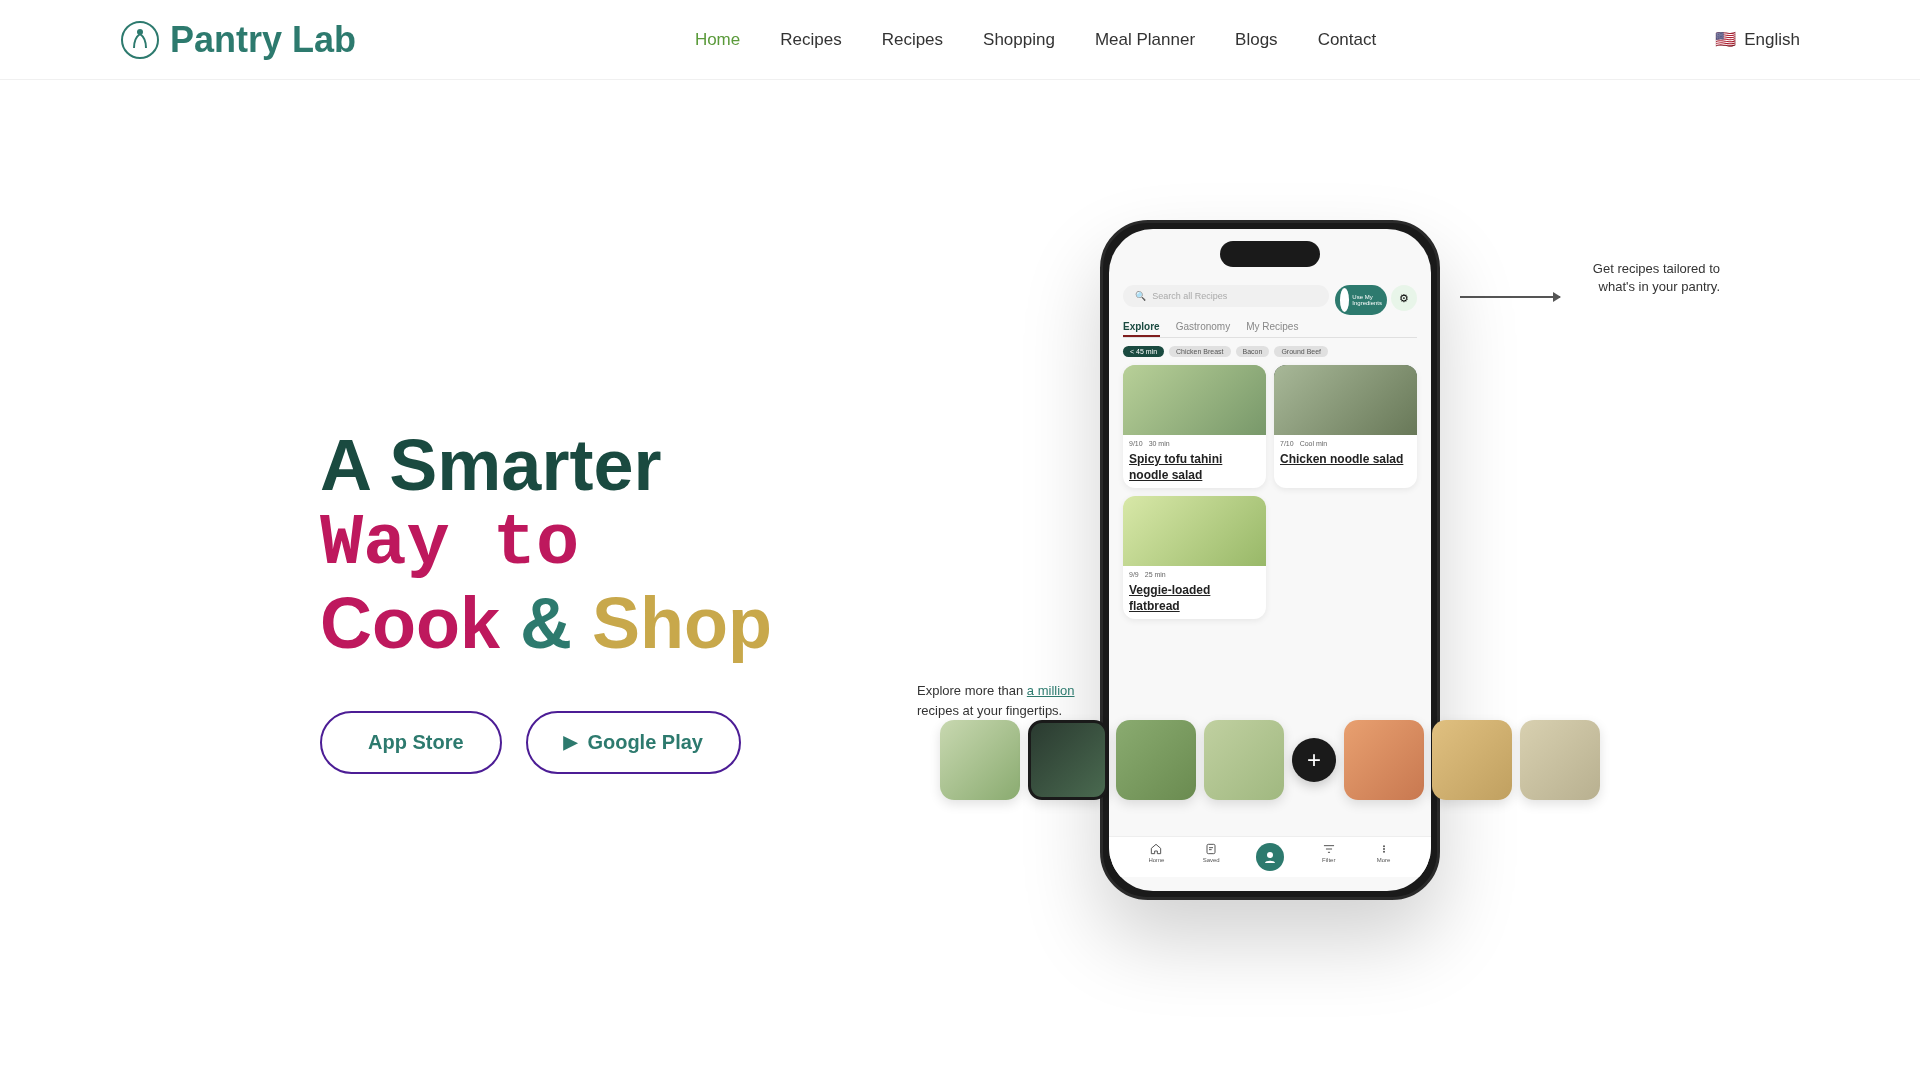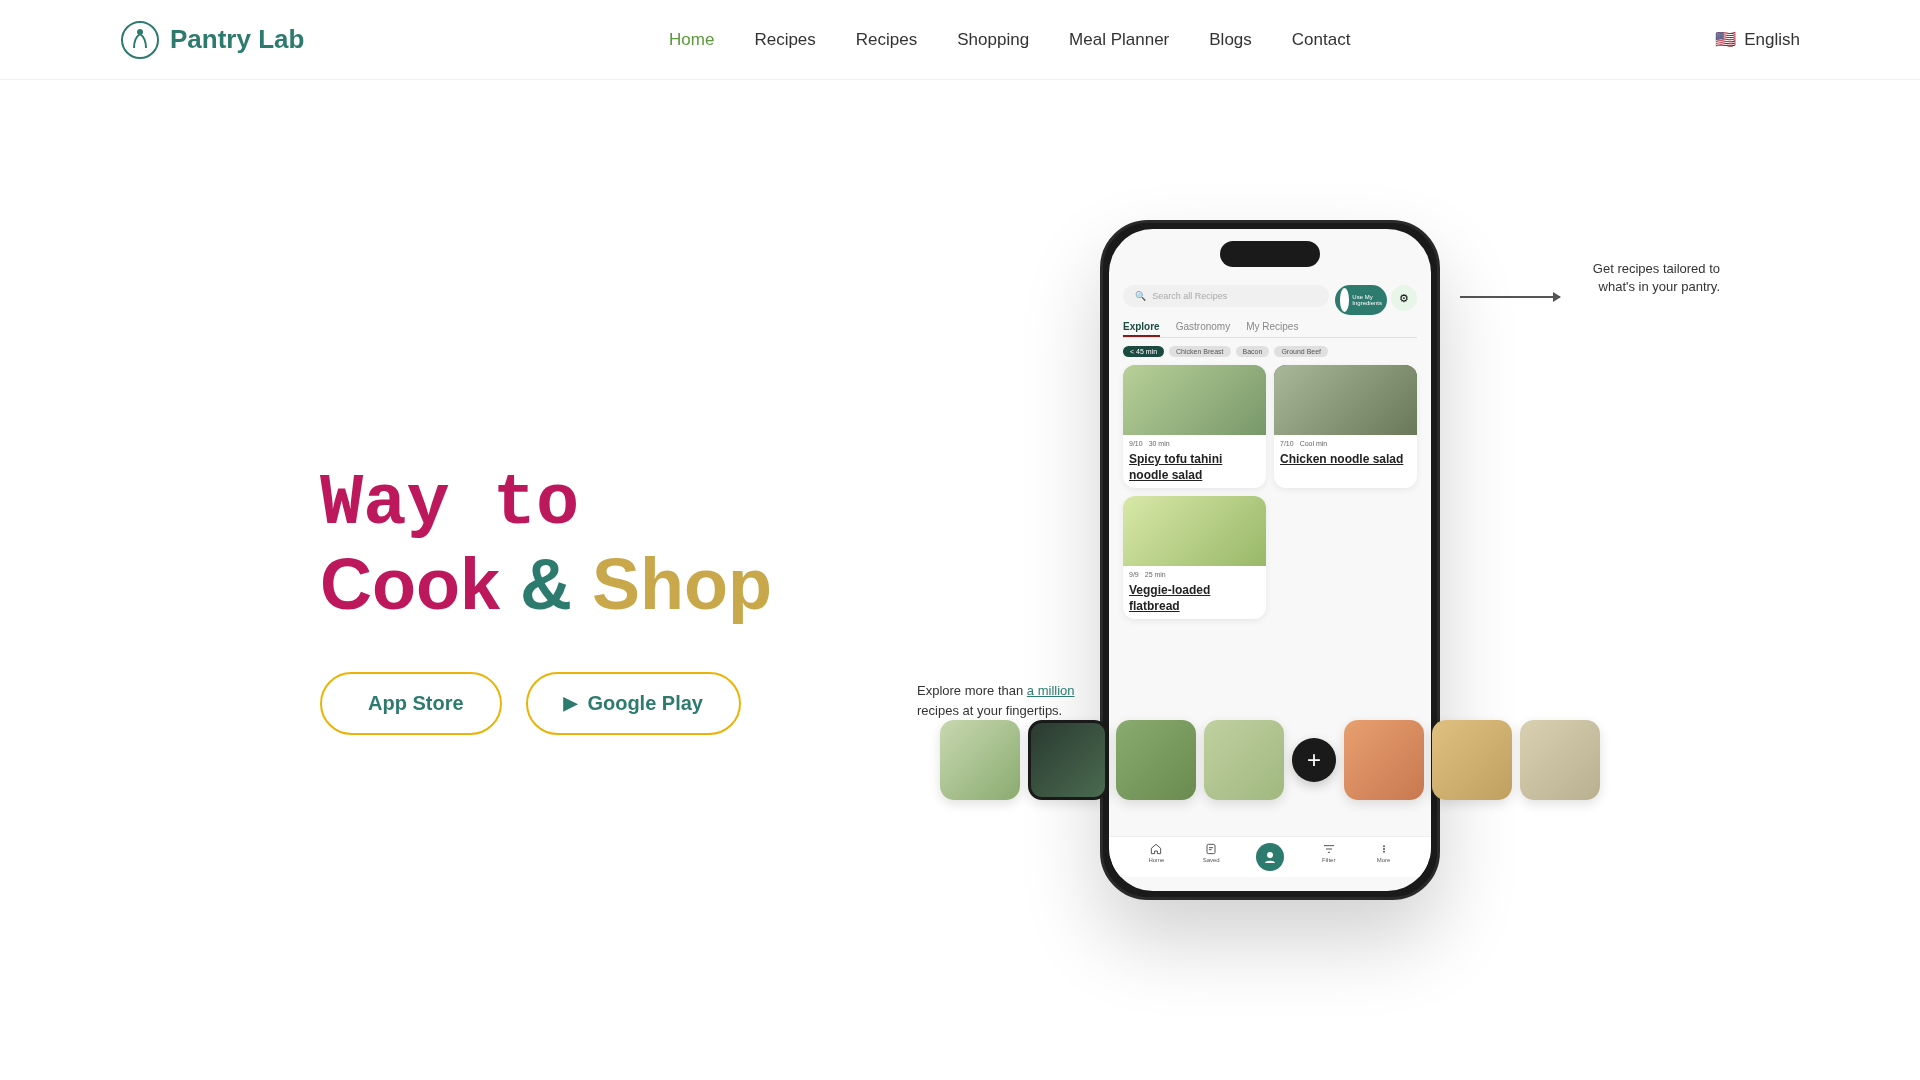--- a/index.html
+++ b/index.html
@@ -20,21 +20,21 @@
       display: flex;
       align-items: center;
       gap: 10px;
       text-decoration: none;
     }
     .logo-icon {
       width: 40px;
       height: 40px;
     }
     .logo-text {
-      font-size: 26px;
+      font-size: 36px;
       font-weight: 700;
       color: #2d7a6e;
     }
     .nav-links {
       display: flex;
       align-items: center;
       gap: 40px;
       list-style: none;
     }
     .nav-links a {
@@ -85,21 +85,21 @@
       display: flex;
       gap: 24px;
       flex-wrap: wrap;
     }
     .btn-store {
       display: flex;
       align-items: flex-start;
       gap: 10px;
       padding: 18px 36px;
       border-radius: 50px;
-      border: 2px solid #eab308;
+      border: 2px solid #4c1d95;
       background: transparent;
       color: #2d7a6e;
       font-size: 20px;
       font-weight: 600;
       cursor: pointer;
       text-decoration: none;
     }
 
     
     .hero-right {
@@ -363,20 +363,21 @@
 
   <div class="nav-lang">
     <span>🇺🇸</span>
     <span>English</span>
   </div>
 </nav>
 
 <section class="hero">
   <div class="hero-left">
     <h1 class="hero-heading">
+      <span class="line1">A Smarter</span>
       <span class="line2">Way to</span>
       <span class="line3">
         <span class="cook">Cook</span><span class="amp"> &amp; </span><span class="shop">Shop</span>
       </span>
     </h1>
 
     <div class="hero-buttons">
       <a class="btn-store" href="#">
         <span style="font-size:22px;"></span>
         <span>App Store</span>

